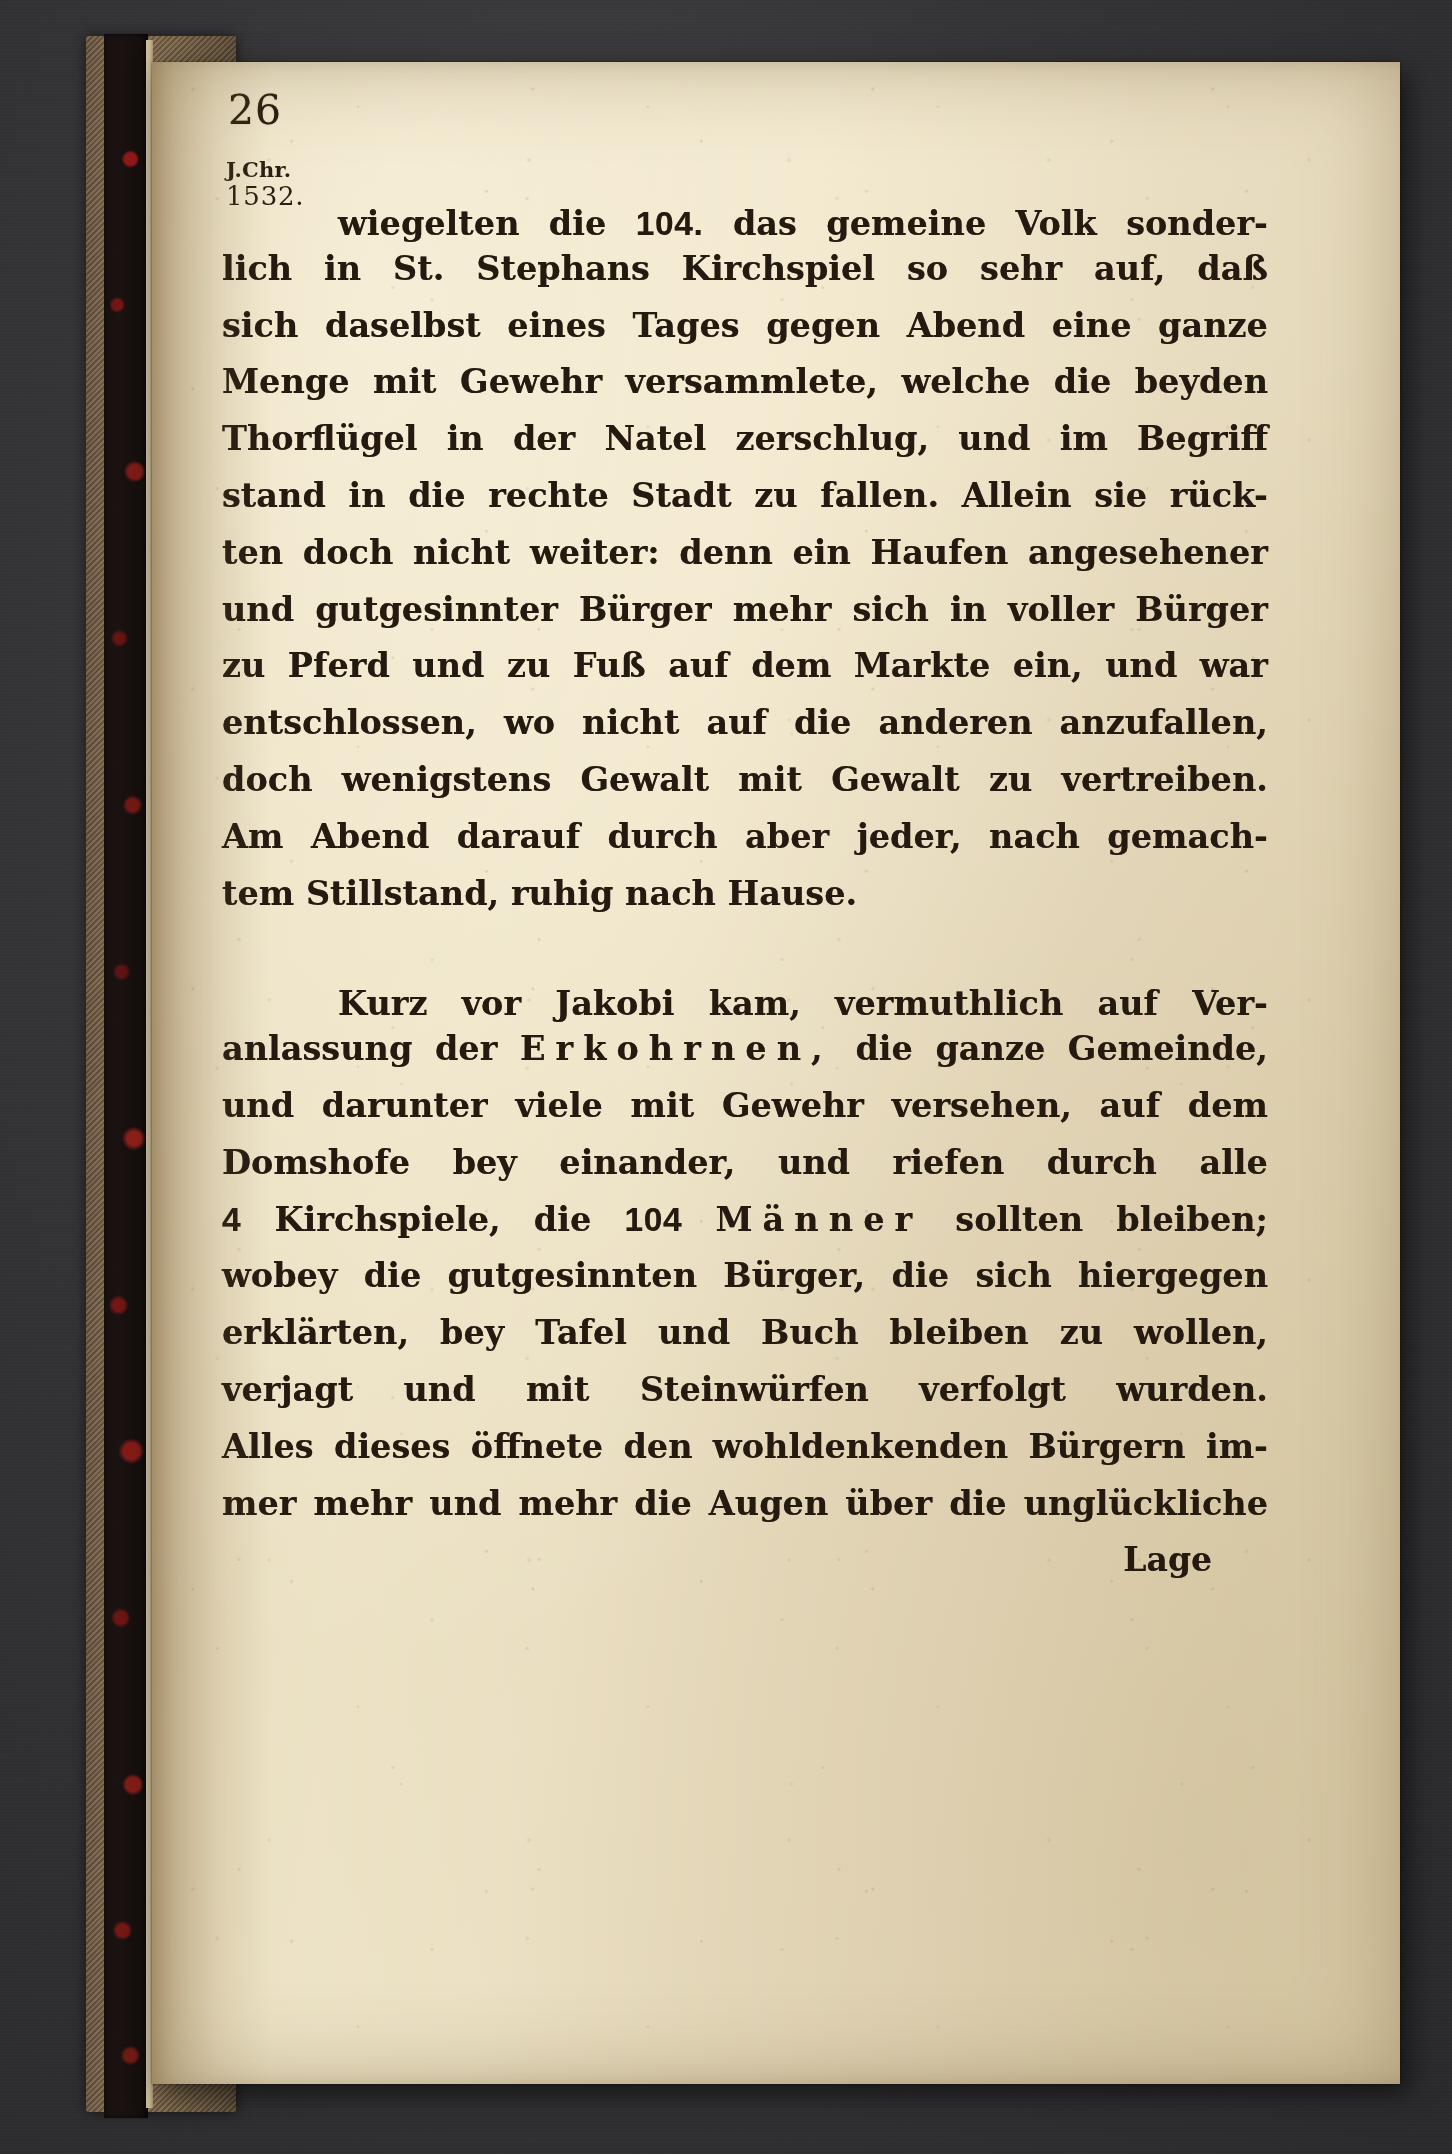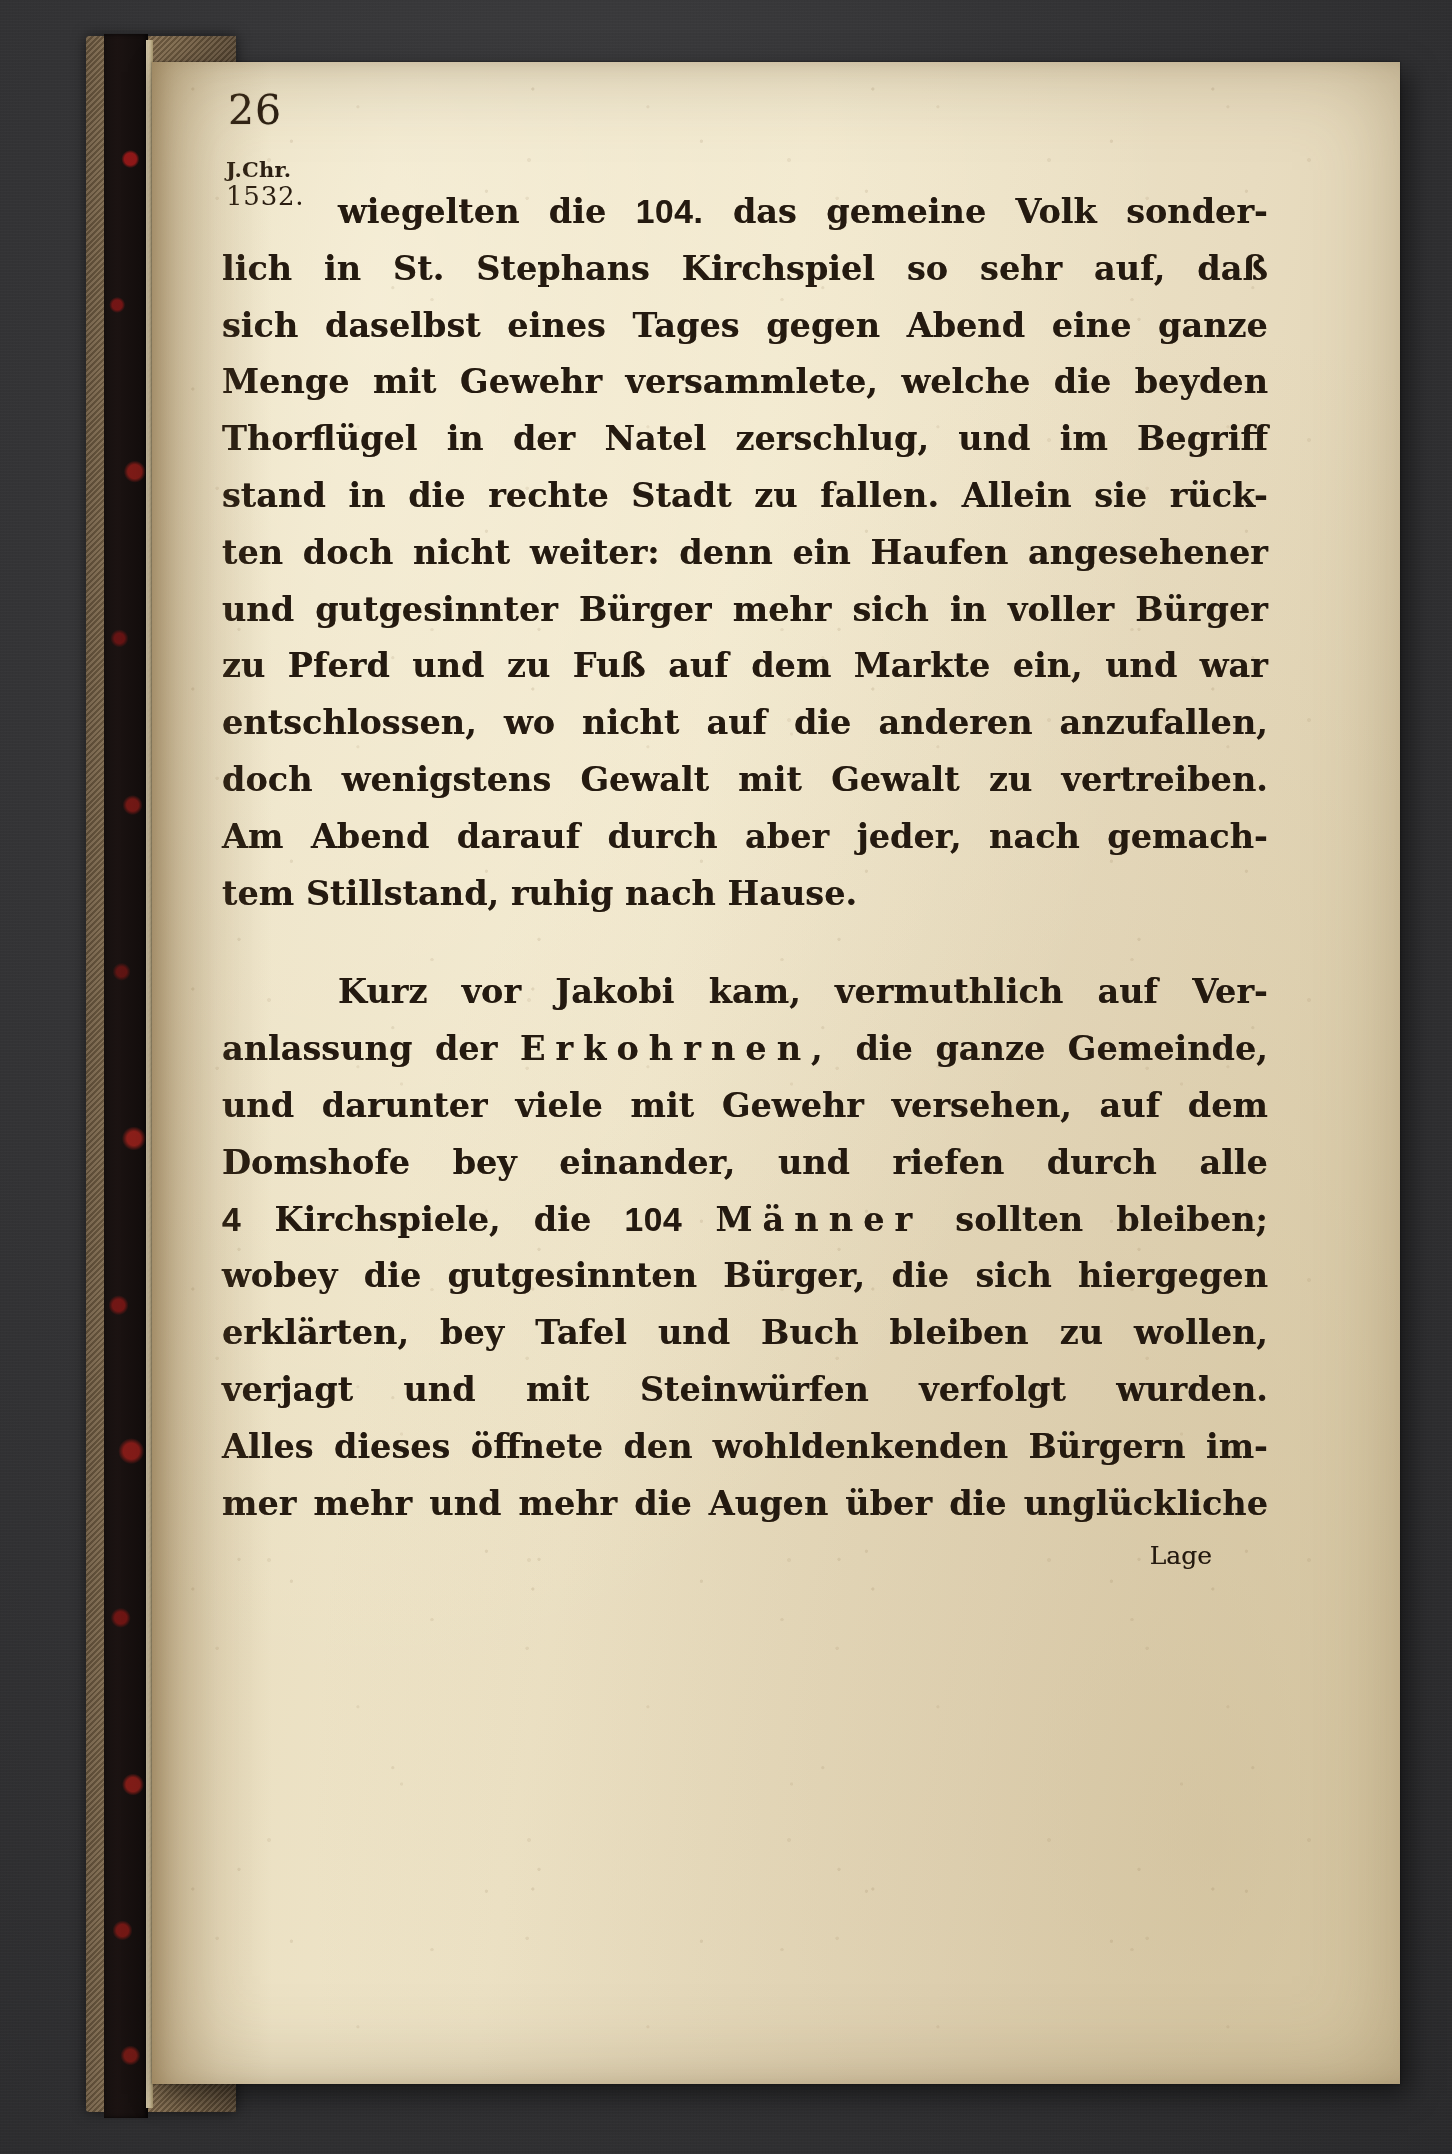--- a/index.html
+++ b/index.html
@@ -171,33 +171,33 @@
     font-size: 33.5px;
     line-height: 1;
     height: 56.8px;
     color: #241a10;
     white-space: nowrap;
     text-shadow: 0 0 .6px rgba(45,30,14,.55);
     font-family: "DejaVu Serif", "Liberation Serif", serif;
     font-weight: 600;
   }
   .ln > span { display: inline-block; }
-  .ln.first  { padding-left: 116px; }
+  .ln.first  { padding-left: 116px; align-items: center; }
   .ln.rag    { justify-content: flex-start; }
   .ln.right  { justify-content: flex-end; padding-right: 56px; }
 
   .sp { letter-spacing: .30em; text-align: right; }
   .num { font-family: Liberation Sans, sans-serif; letter-spacing:.02em; }
 
   .pbreak { height: 42px; }
 
   .catchword {
-    font-size: 25px;
+    font-size: 33px;
     font-family: "DejaVu Serif", "Liberation Serif", serif;
-    font-weight: 400;
+    font-weight: 700;
     color: #241a10;
     text-shadow: 0 0 .6px rgba(45,30,14,.55);
   }
 
   
   #vignette{
     position:absolute; inset:0;
     box-shadow: inset 0 0 90px rgba(104,80,44,.35);
     pointer-events:none;
   }

